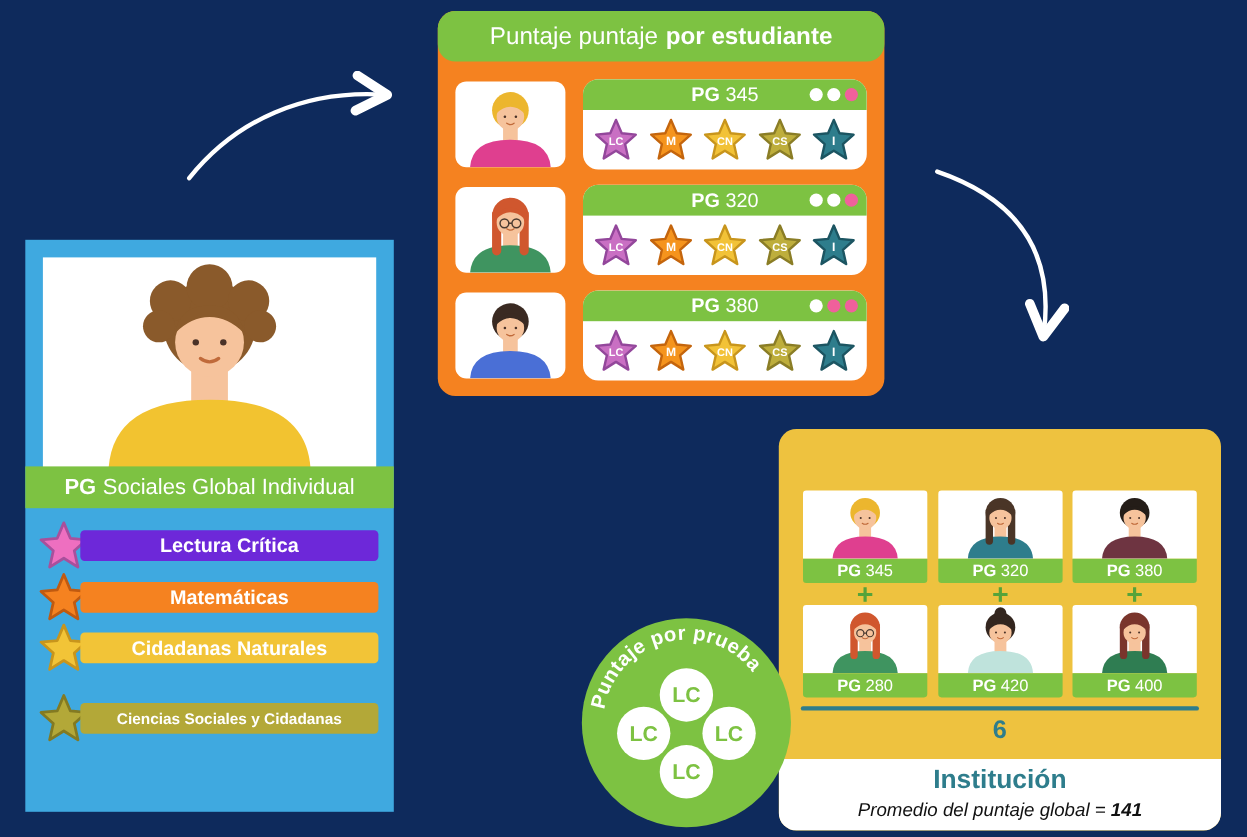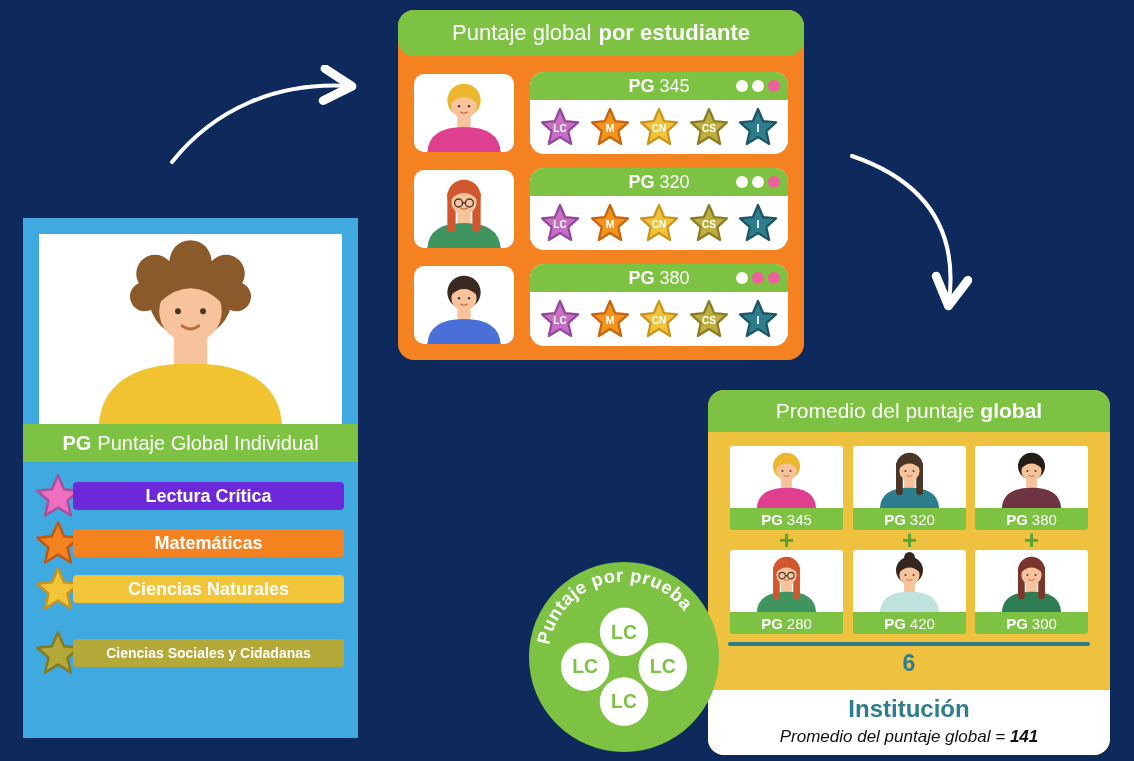--- a/index.html
+++ b/index.html
@@ -97,52 +97,52 @@
             <circle cx="60" cy="37" r="15" fill="#f6c39c"></circle>
             <path d="M45,33 Q47,21 60,21 Q73,21 75,33 Q68,26 60,26 Q52,26 45,33 Z" fill="#8a5a2b"></path>
             <circle cx="54" cy="37" r="1.4" fill="#4a3228"></circle>
             <circle cx="66" cy="37" r="1.4" fill="#4a3228"></circle>
             <path d="M56,44 q4,3 8,0" stroke="#c06a3a" stroke-width="1.4" fill="none" stroke-linecap="round"></path>
           </svg>
         </div>
     </div>
     <div class="green-strip">
       <span class="bold">PG</span>
-      <span>Puntaje Global Individual</span>
+      <span>Sociales Global Individual</span>
     </div>
 
     <div class="subject-row row-0">
       <span class="subject-star"><svg viewBox="0 0 40 40" class="star-svg">
             <path d="M20,2 L25.2,14.2 L38,15.4 L28.3,24.1 L31.2,37 L20,30 L8.8,37 L11.7,24.1 L2,15.4 L14.8,14.2 Z" fill="#ee6fc0" stroke="#a8509c" stroke-width="2.2" stroke-linejoin="round"></path>
           </svg></span>
       <span class="subject-bar bar-0">Lectura Crítica</span>
     </div>
     <div class="subject-row row-1">
       <span class="subject-star"><svg viewBox="0 0 40 40" class="star-svg">
             <path d="M20,2 L25.2,14.2 L38,15.4 L28.3,24.1 L31.2,37 L20,30 L8.8,37 L11.7,24.1 L2,15.4 L14.8,14.2 Z" fill="#f58220" stroke="#c05a10" stroke-width="2.2" stroke-linejoin="round"></path>
           </svg></span>
       <span class="subject-bar bar-1">Matemáticas</span>
     </div>
     <div class="subject-row row-2">
       <span class="subject-star"><svg viewBox="0 0 40 40" class="star-svg">
             <path d="M20,2 L25.2,14.2 L38,15.4 L28.3,24.1 L31.2,37 L20,30 L8.8,37 L11.7,24.1 L2,15.4 L14.8,14.2 Z" fill="#f2c437" stroke="#c8951c" stroke-width="2.2" stroke-linejoin="round"></path>
           </svg></span>
-      <span class="subject-bar bar-2">Ciencias Naturales</span>
+      <span class="subject-bar bar-2">Cidadanas Naturales</span>
     </div>
     <div class="subject-row row-3">
       <span class="subject-star"><svg viewBox="0 0 40 40" class="star-svg">
             <path d="M20,2 L25.2,14.2 L38,15.4 L28.3,24.1 L31.2,37 L20,30 L8.8,37 L11.7,24.1 L2,15.4 L14.8,14.2 Z" fill="#b3a838" stroke="#837a22" stroke-width="2.2" stroke-linejoin="round"></path>
           </svg></span>
       <span class="subject-bar bar-3">Ciencias Sociales y Cidadanas</span>
     </div>
   </div>
 
   <div class="students-card">
     <div class="card-header">
-      <span>Puntaje global</span>
+      <span>Puntaje puntaje</span>
       <span class="bold">por estudiante</span>
     </div>
 
     <div class="student-row srow-0">
       <div class="photo-small">
         <div class="avatar">
             <svg viewBox="0 0 120 92" preserveAspectRatio="xMidYMax meet" style="width:100%;height:100%;display:block">
               <circle cx="60" cy="30" r="20" fill="#ecb62e"></circle>
               <rect x="52" y="44" width="16" height="22" fill="#f6c39c"></rect>
               <path d="M16,92 Q18,62 60,62 Q102,62 104,92 Z" fill="#df3f8f"></path>
@@ -295,24 +295,20 @@
             <svg viewBox="0 0 40 40" class="star-svg">
               <path d="M20,2 L25.2,14.2 L38,15.4 L28.3,24.1 L31.2,37 L20,30 L8.8,37 L11.7,24.1 L2,15.4 L14.8,14.2 Z" fill="#2e7d8c" stroke="#1c5562" stroke-width="2.2" stroke-linejoin="round"></path>
               <text x="20" y="25" text-anchor="middle" font-family="Liberation Sans, sans-serif" font-size="11" font-weight="bold" fill="#fff">I</text>
             </svg>
           </div>
       </div>
     </div>
   </div>
 
   <div class="avg-card">
-    <div class="avg-header">
-      <span>Promedio del puntaje</span>
-      <span class="bold">global</span>
-    </div>
 
     <div class="avg-grid">
       <div class="avg-cell acol-0 arow-0">
         <div class="avg-photo">
           <div class="avatar">
               <svg viewBox="0 0 120 92" preserveAspectRatio="xMidYMax meet" style="width:100%;height:100%;display:block">
                 <circle cx="60" cy="30" r="20" fill="#ecb62e"></circle>
                 <rect x="52" y="44" width="16" height="22" fill="#f6c39c"></rect>
                 <path d="M16,92 Q18,62 60,62 Q102,62 104,92 Z" fill="#df3f8f"></path>
                 <circle cx="60" cy="37" r="15" fill="#f6c39c"></circle>
@@ -435,21 +431,21 @@
                 <circle cx="60" cy="37" r="15" fill="#f6c39c"></circle>
                 <path d="M45,33 Q47,21 60,21 Q73,21 75,33 Q68,26 60,26 Q52,26 45,33 Z" fill="#7a352c"></path>
                 <circle cx="54" cy="37" r="1.4" fill="#4a3228"></circle>
                 <circle cx="66" cy="37" r="1.4" fill="#4a3228"></circle>
                 <path d="M56,44 q4,3 8,0" stroke="#c06a3a" stroke-width="1.4" fill="none" stroke-linecap="round"></path>
               </svg>
             </div>
         </div>
         <div class="pg-bar">
           <b>PG</b>
-          <span>300</span>
+          <span>400</span>
         </div>
       </div>
     </div>
 
     <div class="sum-line"></div>
     <div class="divisor">6</div>
 
     <div class="avg-footer">
       <div class="institution">Institución</div>
       <div class="result">

